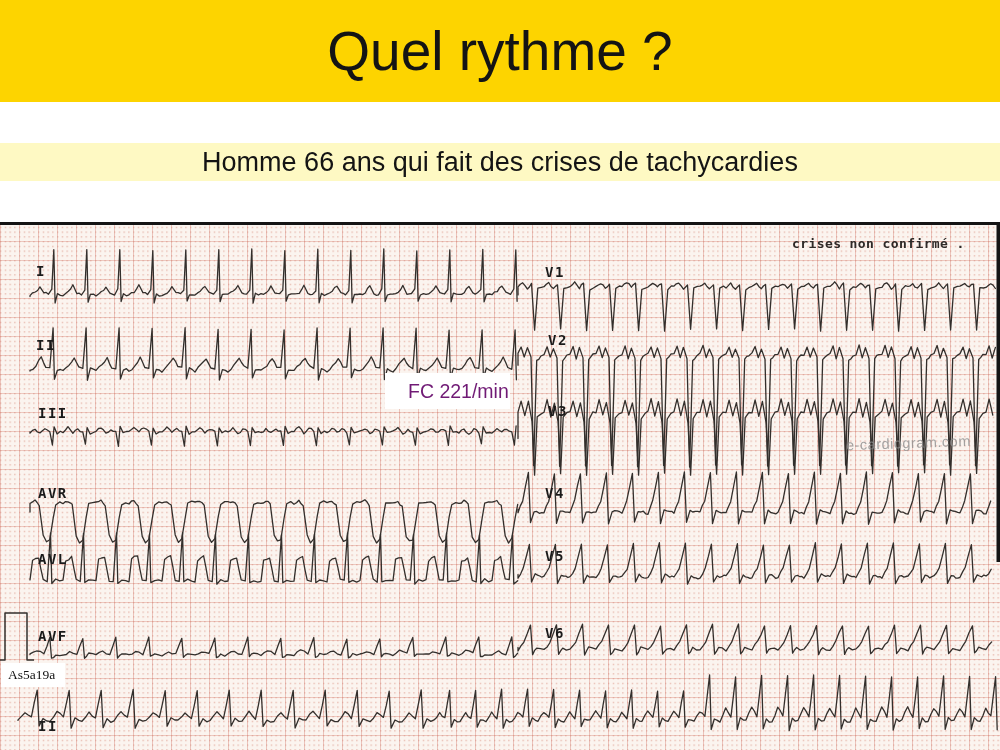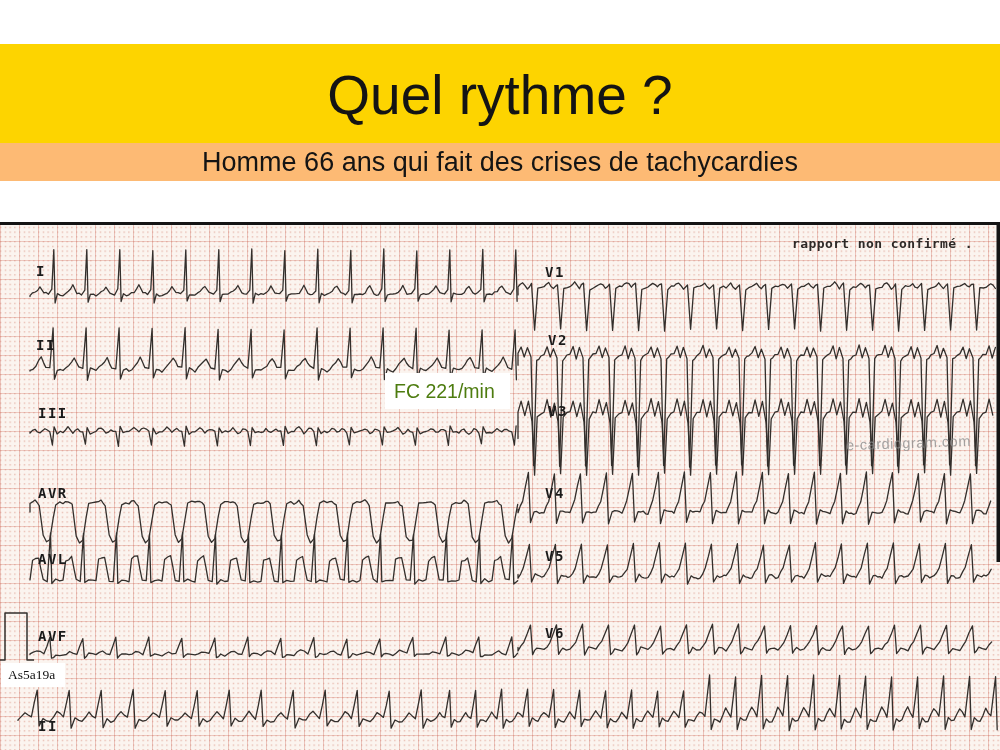--- a/index.html
+++ b/index.html
@@ -1,54 +1,54 @@
 <!DOCTYPE html>
 <html><head>
 <meta charset="utf-8">
 <style>
   html,body{margin:0;padding:0;background:#ffffff;}
   .slide{position:relative;width:1000px;height:750px;background:#ffffff;overflow:hidden;
          font-family:"Liberation Sans",sans-serif;}
 
   
   .banner{position:absolute;left:0;top:0;width:1000px;height:102px;
-          display:flex;align-items:center;justify-content:center;margin-top:44px;}
+          display:flex;align-items:center;justify-content:center;}
   .title{font-size:55px;font-weight:400;color:#141414;letter-spacing:0px;}
 
   
   .subband{position:absolute;left:0;top:143px;width:1000px;height:38px;
            display:flex;align-items:center;justify-content:center;}
   .subtitle{font-size:27px;color:#141414;}
 
   
   .ecg{position:absolute;left:0;top:222px;width:1000px;height:528px;}
   .ecg svg{position:absolute;left:0;top:0;}
 
   .report{position:absolute;left:792px;top:14px;
           font-family:"DejaVu Sans Mono",monospace;font-weight:bold;font-size:13px;
           color:#2e2a28;letter-spacing:0.4px;white-space:nowrap;}
   .fc-box{position:absolute;left:385px;top:151px;width:125px;height:36px;background:#ffffff;
-          font-size:19.5px;color:#4d7c0f;line-height:36px;padding-left:9px;box-sizing:border-box;
+          font-size:19.5px;color:#701a75;line-height:36px;padding-left:23px;box-sizing:border-box;
           white-space:nowrap;}
   .code-box{position:absolute;left:1px;top:441px;width:64px;height:24px;background:#ffffff;
           font-size:13.5px;color:#111;line-height:24px;padding-left:7px;box-sizing:border-box;
           white-space:nowrap;font-family:Liberation Serif, serif;}
   .wm{position:absolute;left:846px;top:213px;font-size:14.5px;color:#8f8f8f;opacity:.8;
       transform:rotate(-2deg);letter-spacing:.5px;white-space:nowrap;}
 </style>
 </head>
 <body>
 
 <div class="slide">
 
   <div class="banner" style="background: rgb(253, 212, 0);">
     <div class="title">Quel rythme ?</div>
   </div>
 
-  <div class="subband" style="background: #fdba74;">
+  <div class="subband" style="background: #fef9c3;">
     <div class="subtitle">Homme 66 ans qui fait des crises de tachycardies</div>
   </div>
 
   <div class="ecg" style="background: rgb(251, 244, 239);">
     <svg id="ecg-svg" width="1000" height="528" viewBox="0 0 1000 528" xmlns="http://www.w3.org/2000/svg">
         <defs>
           <pattern id="pmin" width="4.75" height="4.75" patternUnits="userSpaceOnUse">
             <rect x="0" y="0" width="1.3" height="1.3" fill="#E4B0A4"></rect>
           </pattern>
           <pattern id="pmaj" width="19" height="19" patternUnits="userSpaceOnUse">
@@ -82,19 +82,19 @@
         <text x="545" y="276" fill="#1a1a1a" font-family="&quot;DejaVu Sans Mono&quot;,monospace" font-size="14" font-weight="bold" letter-spacing="1.5">V4</text>
         <polyline points="518.0,352.6 518.0,356.2 520.6,352.1 523.2,346.1 526.3,334.5 529.4,322.5 531.5,360.0 535.2,351.7 537.5,353.1 539.8,354.0 541.9,355.2 544.0,354.2 546.6,350.0 549.2,345.5 552.3,333.9 555.4,322.5 557.5,361.5 561.2,353.4 563.5,354.0 565.8,354.1 567.9,355.5 570.0,354.6 572.6,351.6 575.2,346.4 578.3,334.1 581.4,322.2 583.5,361.1 587.2,353.3 589.5,355.2 591.8,355.0 593.9,354.9 596.0,355.7 598.6,352.2 601.2,346.4 604.3,335.1 607.4,323.0 609.5,360.4 613.2,354.2 615.5,354.1 617.8,355.2 619.9,354.9 622.0,354.1 624.6,350.7 627.2,347.3 630.3,334.4 633.4,321.5 635.5,360.0 639.2,352.1 641.5,355.0 643.8,355.8 645.9,356.2 648.0,355.5 650.6,351.2 653.2,344.9 656.3,332.2 659.4,320.7 661.5,360.8 665.2,352.0 667.5,353.4 669.8,355.2 671.9,354.0 674.0,355.0 676.6,351.0 679.2,346.6 682.3,334.1 685.4,321.1 687.5,362.2 691.2,353.8 693.5,355.5 695.8,355.8 697.9,356.8 700.0,356.2 702.6,352.2 705.2,346.0 708.3,334.7 711.4,322.2 713.5,360.0 717.2,353.8 719.5,355.3 721.8,354.7 723.9,353.2 726.0,353.7 728.6,350.2 731.2,346.1 734.3,334.1 737.4,321.7 739.5,361.5 743.2,352.9 745.5,354.9 747.8,355.3 749.9,356.4 752.0,355.8 754.6,350.2 757.2,346.9 760.3,335.9 763.4,323.1 765.5,361.0 769.2,353.0 771.5,352.6 773.8,354.6 775.9,356.4 778.0,355.7 780.6,349.9 783.2,345.7 786.3,333.7 789.4,323.1 791.5,360.1 795.2,354.0 797.5,353.3 799.8,354.7 801.9,354.5 804.0,356.2 806.6,351.9 809.2,346.8 812.3,333.9 815.4,320.7 817.5,360.2 821.2,351.9 823.5,353.3 825.8,354.4 827.9,353.6 830.0,354.5 832.6,349.8 835.2,345.6 838.3,334.7 841.4,322.0 843.5,361.4 847.2,352.1 849.5,353.7 851.8,354.7 853.9,354.3 856.0,355.5 858.6,350.7 861.2,345.9 864.3,332.7 867.4,321.2 869.5,362.0 873.2,353.7 875.5,353.5 877.8,355.0 879.9,354.6 882.0,356.2 884.6,350.4 887.2,346.4 890.3,333.5 893.4,321.0 895.5,361.7 899.2,354.2 901.5,353.6 903.8,355.1 905.9,354.5 908.0,354.0 910.6,350.7 913.2,346.9 916.3,334.6 919.4,321.9 921.5,360.5 925.2,353.1 927.5,353.8 929.8,355.9 931.9,354.6 934.0,353.7 936.6,350.7 939.2,345.9 942.3,334.2 945.4,321.3 947.5,361.4 951.2,353.6 953.5,353.8 955.8,356.1 957.9,356.2 960.0,355.3 962.6,349.9 965.2,345.3 968.3,333.4 971.4,322.7 973.5,360.1 977.2,352.9 979.5,354.0 981.8,354.8 983.9,353.1 986.0,354.0 988.6,351.9 991.2,347.2" fill="none" stroke="#332F2C" stroke-width="1.3" stroke-linejoin="round" stroke-linecap="round"></polyline>
         <text x="545" y="339" fill="#1a1a1a" font-family="&quot;DejaVu Sans Mono&quot;,monospace" font-size="14" font-weight="bold" letter-spacing="1.5">V5</text>
         <polyline points="518.0,425.3 518.0,429.0 520.9,423.9 523.7,420.5 527.1,412.1 530.5,403.1 532.6,432.6 534.6,428.4 536.7,426.2 540.4,426.6 544.0,427.4 546.9,425.3 549.7,421.0 553.1,411.9 556.5,402.8 558.6,432.3 560.6,428.9 562.7,426.2 566.4,428.1 570.0,427.1 572.9,423.8 575.7,420.4 579.1,410.8 582.5,402.2 584.6,433.0 586.6,428.7 588.7,424.9 592.4,425.9 596.0,427.2 598.9,422.7 601.7,419.4 605.1,411.2 608.5,403.0 610.6,432.6 612.6,430.6 614.7,426.9 618.4,427.9 622.0,429.0 624.9,425.5 627.7,421.2 631.1,412.1 634.5,403.0 636.6,432.8 638.6,430.0 640.7,424.9 644.4,426.1 648.0,427.4 650.9,424.6 653.7,420.3 657.1,412.4 660.5,404.2 662.6,432.0 664.6,429.4 666.7,427.2 670.4,426.4 674.0,428.2 676.9,423.3 679.7,419.6 683.1,411.0 686.5,402.8 688.6,431.7 690.6,429.7 692.7,425.3 696.4,428.0 700.0,427.9 702.9,424.2 705.7,420.2 709.1,410.7 712.5,402.2 714.6,432.1 716.6,429.1 718.7,425.3 722.4,425.9 726.0,429.1 728.9,424.5 731.7,420.2 735.1,410.8 738.5,402.0 740.6,431.8 742.6,429.5 744.7,425.3 748.4,426.9 752.0,428.0 754.9,422.3 757.7,418.9 761.1,412.6 764.5,404.0 766.6,431.2 768.6,427.7 770.7,426.6 774.4,426.1 778.0,428.1 780.9,424.6 783.7,420.9 787.1,413.0 790.5,403.6 792.6,431.2 794.6,427.7 796.7,425.4 800.4,428.2 804.0,427.0 806.9,423.3 809.7,419.3 813.1,412.7 816.5,403.6 818.6,432.7 820.6,428.0 822.7,425.7 826.4,428.2 830.0,428.4 832.9,424.4 835.7,419.0 839.1,410.4 842.5,404.0 844.6,432.4 846.6,427.9 848.7,425.6 852.4,427.9 856.0,426.9 858.9,424.0 861.7,419.8 865.1,411.5 868.5,404.3 870.6,431.7 872.6,429.7 874.7,427.0 878.4,426.2 882.0,427.3 884.9,422.6 887.7,420.3 891.1,412.6 894.5,403.1 896.6,431.5 898.6,429.1 900.7,426.1 904.4,427.1 908.0,428.9 910.9,423.1 913.7,419.6 917.1,410.9 920.5,403.1 922.6,432.0 924.6,427.5 926.7,425.2 930.4,426.1 934.0,427.7 936.9,423.6 939.7,419.9 943.1,411.5 946.5,403.3 948.6,431.5 950.6,429.2 952.7,426.7 956.4,427.7 960.0,428.5 962.9,423.7 965.7,419.3 969.1,410.5 972.5,403.9 974.6,430.9 976.6,428.8 978.7,425.1 982.4,426.6 986.0,427.5 988.9,423.0 991.7,419.9" fill="none" stroke="#332F2C" stroke-width="1.3" stroke-linejoin="round" stroke-linecap="round"></polyline>
         <text x="545" y="416" fill="#1a1a1a" font-family="&quot;DejaVu Sans Mono&quot;,monospace" font-size="14" font-weight="bold" letter-spacing="1.5">V6</text>
         <polyline points="18.0,498.4 18.0,497.9 21.5,494.4 25.0,490.8 28.2,493.0 31.4,494.9 34.3,480.4 37.2,468.1 39.1,504.0 43.0,496.6 46.8,499.0 50.0,499.3 53.5,495.2 57.0,489.4 60.2,491.4 63.4,494.9 66.3,481.7 69.2,468.5 71.1,506.2 75.0,495.8 78.8,498.4 82.0,499.3 85.5,495.3 89.0,490.0 92.2,494.1 95.4,496.0 98.3,481.6 101.2,468.3 103.1,505.7 107.0,496.7 110.8,500.3 114.0,498.8 117.5,493.5 121.0,489.6 124.2,493.1 127.4,495.1 130.3,480.8 133.2,467.5 135.1,506.3 139.0,497.4 142.8,499.1 146.0,498.4 149.5,495.0 153.0,490.8 156.2,492.6 159.4,495.4 162.3,482.3 165.2,468.7 167.1,504.1 171.0,495.8 174.8,498.0 178.0,498.0 181.5,495.1 185.0,491.0 188.2,493.9 191.4,496.6 194.3,483.4 197.2,468.7 199.1,504.1 203.0,496.8 206.8,499.8 210.0,498.5 213.5,493.9 217.0,489.7 220.2,493.1 223.4,496.8 226.3,483.2 229.2,468.1 231.1,504.0 235.0,496.2 238.8,499.3 242.0,499.1 245.5,494.3 249.0,489.1 252.2,493.5 255.4,497.3 258.3,483.6 261.2,468.2 263.1,504.4 267.0,498.1 270.8,500.2 274.0,499.5 277.5,494.0 281.0,490.7 284.2,494.4 287.4,497.0 290.3,482.5 293.2,468.4 295.1,506.0 299.0,496.2 302.8,497.9 306.0,498.0 309.5,492.3 313.0,489.2 316.2,492.9 319.4,496.6 322.3,483.4 325.2,468.1 327.1,503.9 331.0,497.6 334.8,499.6 338.0,499.5 341.5,495.3 345.0,489.6 348.2,491.9 351.4,496.7 354.3,483.0 357.2,468.4 359.1,504.4 363.0,496.9 366.8,498.4 370.0,499.7 373.5,496.2 377.0,490.6 380.2,492.8 383.4,495.4 386.3,483.4 389.2,469.2 391.1,506.1 395.0,498.0 398.8,500.0 402.0,499.9 405.5,495.9 409.0,490.9 412.2,493.9 415.4,496.7 418.3,482.4 421.2,467.9 423.1,506.2 427.0,496.8 430.8,499.4 434.0,497.9 436.9,495.2 439.7,490.5 442.3,494.3 444.9,495.6 447.3,481.6 449.6,468.3 451.2,505.2 454.3,497.6 457.4,499.9 460.0,499.7 462.9,494.8 465.7,490.6 468.3,494.8 470.9,496.4 473.3,482.8 475.6,468.4 477.2,505.2 480.3,498.0 483.4,498.2 486.0,499.7 488.9,495.2 491.7,490.0 494.3,494.0 496.9,496.8 499.3,480.9 501.6,467.1 503.2,506.2 506.3,497.4 509.4,500.1 512.0,499.4 514.9,495.8 517.7,490.5 520.3,492.1 522.9,495.0 525.3,479.8 527.6,467.2 529.2,504.3 532.3,495.8 535.4,498.3 538.0,499.3 540.9,493.8 543.7,490.6 546.3,492.4 548.9,495.3 551.3,482.1 553.6,467.3 555.2,505.5 558.3,497.0 561.4,499.4 564.0,500.0 566.9,495.0 569.7,489.9 572.3,493.7 574.9,496.8 577.3,481.3 579.6,468.2 581.2,504.5 584.3,497.2 587.4,498.0 590.0,497.9 592.9,493.3 595.7,488.8 598.3,492.5 600.9,496.2 603.3,481.7 605.6,469.0 607.2,505.8 610.3,496.7 613.4,499.3 616.0,499.9 618.9,496.0 621.7,490.3 624.3,493.5 626.9,496.8 629.3,481.8 631.6,468.0 633.2,506.3 636.3,496.6 639.4,499.1 642.0,499.3 644.9,493.4 647.7,489.0 650.3,492.2 652.9,495.3 655.3,482.4 657.6,469.2 659.2,504.9 662.3,496.0 665.4,498.7 668.0,499.4 670.9,494.1 673.7,489.2 676.3,492.1 678.9,495.6 681.3,480.9 683.6,468.8 685.2,505.2 688.3,497.7 691.4,498.1 694.0,499.2 696.9,493.8 699.7,490.1 702.3,491.2 704.9,494.4 707.3,473.0 709.6,452.8 711.2,507.5 714.3,497.0 717.4,498.4 720.0,500.1 722.9,493.1 725.7,485.8 728.3,490.7 730.9,495.1 733.3,474.9 735.6,454.8 737.2,507.5 740.3,495.7 743.4,498.1 746.0,498.0 748.9,490.8 751.7,485.2 754.3,489.0 756.9,494.8 759.3,473.9 761.6,453.3 763.2,506.9 766.3,496.9 769.4,500.2 772.0,499.9 774.9,493.7 777.7,485.2 780.3,488.7 782.9,494.0 785.3,473.3 787.6,453.6 789.2,508.7 792.3,496.2 795.4,499.2 798.0,498.3 800.9,491.7 803.7,485.6 806.3,489.6 808.9,494.8 811.3,475.1 813.6,453.0 815.2,507.9 818.3,496.5 821.4,499.0 824.0,498.7 826.9,491.6 829.7,486.4 832.3,490.9 834.9,495.0 837.3,474.3 839.6,453.4 841.2,507.1 844.3,497.3 847.4,500.2 850.0,500.2 852.9,493.6 855.7,485.9 858.3,490.7 860.9,495.8 863.3,473.9 865.6,454.1 867.2,507.4 870.3,497.4 873.4,499.2 876.0,499.4 878.9,491.9 881.7,484.9 884.3,489.1 886.9,495.3 889.3,475.9 891.6,455.0 893.2,508.2 896.3,496.8 899.4,499.4 902.0,497.8 904.9,490.1 907.7,484.8 910.3,490.7 912.9,495.4 915.3,476.4 917.6,454.9 919.2,506.5 922.3,495.8 925.4,499.9 928.0,499.5 930.9,492.2 933.7,486.8 936.3,489.4 938.9,494.2 941.3,473.5 943.6,453.9 945.2,507.4 948.3,495.5 951.4,498.6 954.0,498.1 956.9,492.0 959.7,486.9 962.3,489.9 964.9,494.9 967.3,474.4 969.6,454.3 971.2,507.5 974.3,495.6 977.4,498.8 980.0,499.4 982.9,493.7 985.7,486.1 988.3,491.1 990.9,493.7 993.3,473.6 995.6,454.7 997.2,507.8" fill="none" stroke="#332F2C" stroke-width="1.3" stroke-linejoin="round" stroke-linecap="round"></polyline>
         <text x="38" y="509" fill="#1a1a1a" font-family="&quot;DejaVu Sans Mono&quot;,monospace" font-size="14" font-weight="bold" letter-spacing="1.5">II</text>
         <polyline points="0,438 5,438 5,391 27,391 27,438 34,438" fill="none" stroke="#332F2C" stroke-width="1.5" stroke-linejoin="round"></polyline>
       </svg>
 
-    <div class="report">rapport non confirmé .</div>
+    <div class="report">crises non confirmé .</div>
     <div class="fc-box">FC 221/min</div>
     <div class="code-box">As5a19a</div>
     <div class="wm">e-cardiogram.com</div>
   </div>
 
 </div>
 
 </body></html>

